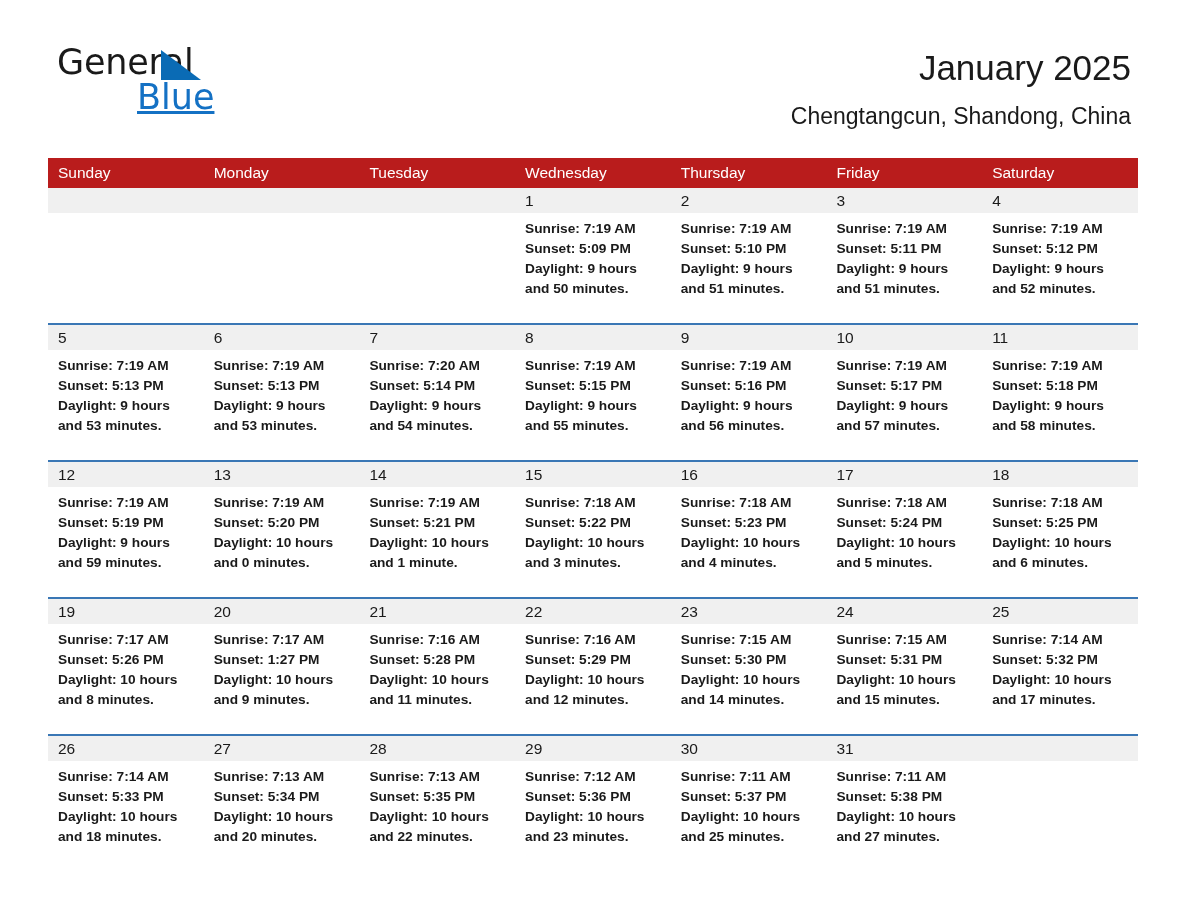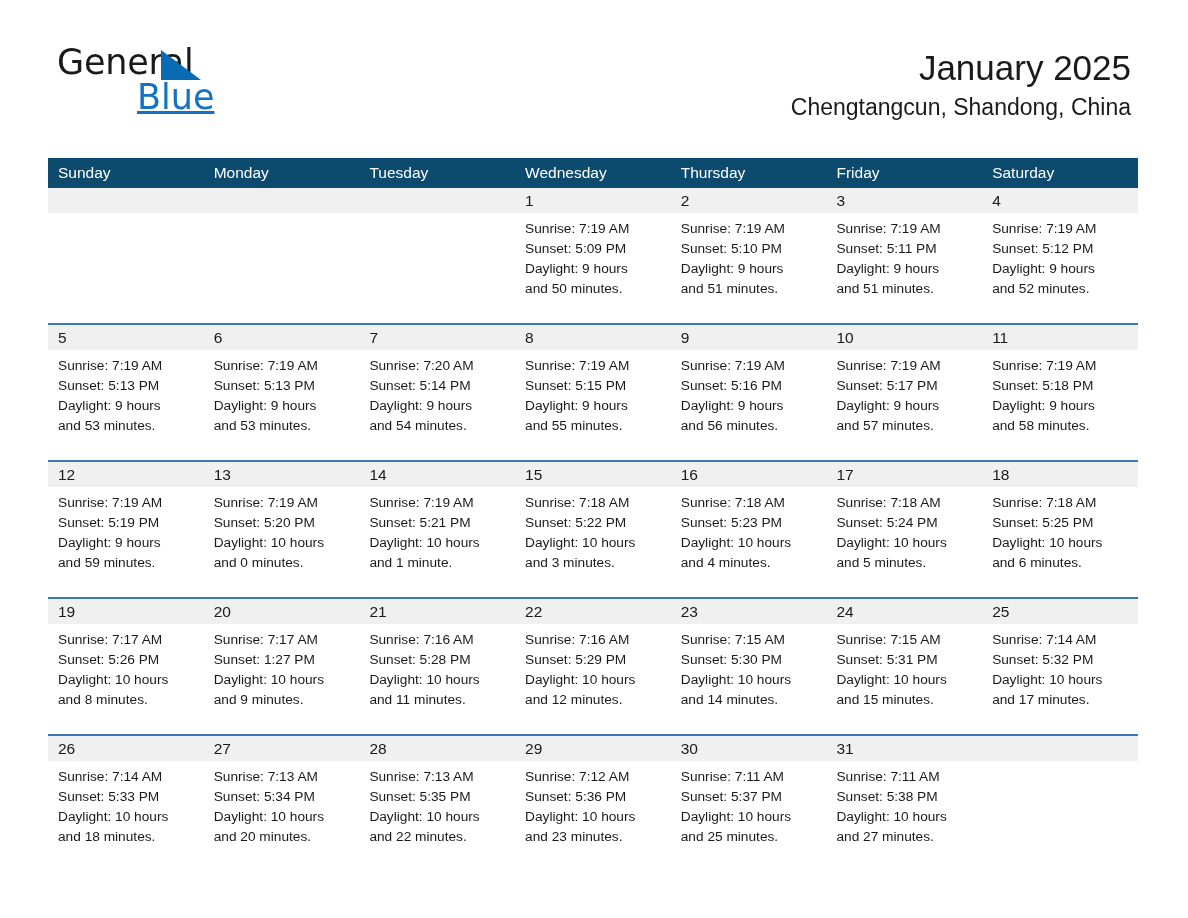--- a/index.html
+++ b/index.html
@@ -76,36 +76,37 @@
     font-weight: 400;
     color: #1a1a1a;
     line-height: 48px;
     white-space: nowrap;
   }
   .cal-subtitle {
     font-size: 23px;
     font-weight: 400;
     color: #1a1a1a;
     line-height: 30px;
+    margin-top: 9px;
     white-space: nowrap;
   }
 
   
   .cal {
     position: absolute;
     left: 48px;
     top: 158px;
     width: 1090px;
   }
   .cal-row {
     display: flex;
     width: 100%;
   }
   .cal-head {
-    background: #0c4a6e;
+    background: #b91c1c;
     height: 30px;
   }
   .cal-head .cell {
     color: #ffffff;
     font-size: 15.5px;
     line-height: 30px;
     padding-left: 10px;
     box-sizing: border-box;
   }
   .cell {
@@ -140,20 +141,21 @@
     line-height: 25px;
     font-size: 15.5px;
     color: #1a1a1a;
     padding-left: 10px;
   }
   .cell-info {
     padding: 6px 10px 0 10px;
     font-size: 13.7px;
     line-height: 20px;
     color: #1a1a1a;
+    font-weight: bold;
   }
   .cell.empty .daynum-band { background: #f0f0f0; }
   .cell.empty .daynum { color: transparent; }
 </style>
 </head>
 <body>
 
 <div class="page">
 
   <div class="top">

